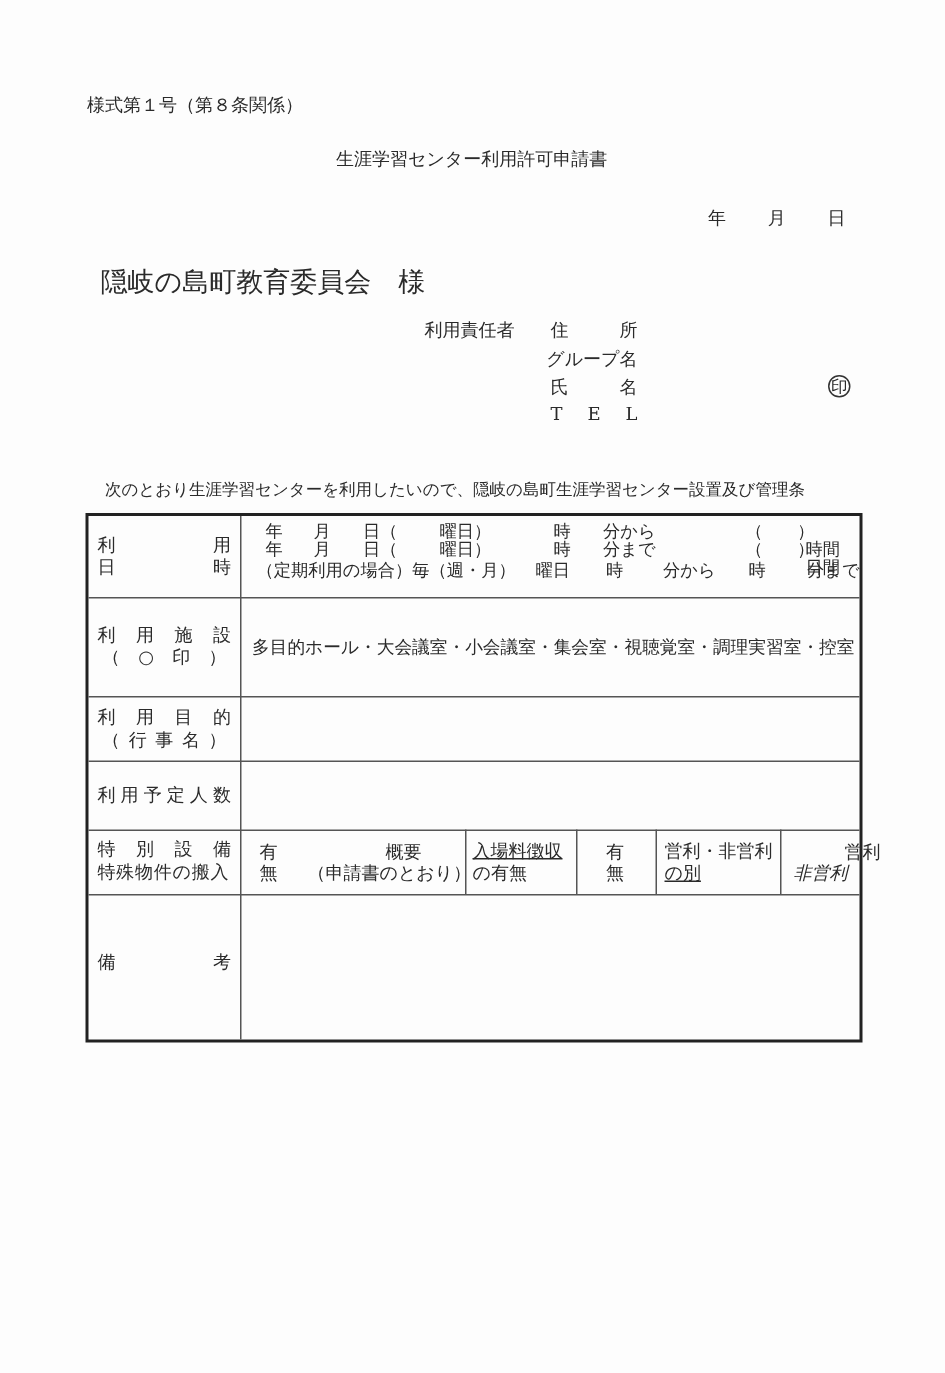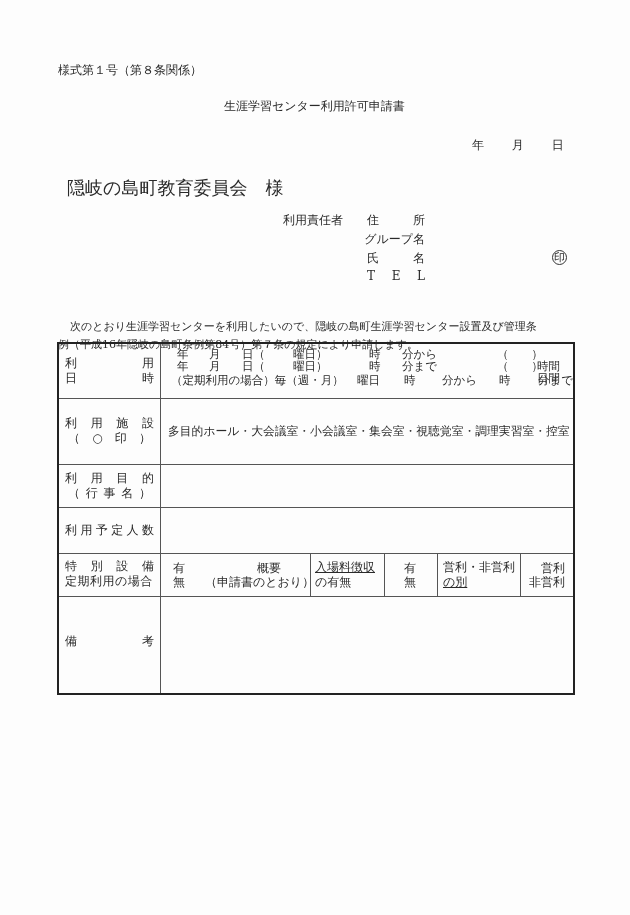--- a/index.html
+++ b/index.html
@@ -91,21 +91,20 @@
 </div>
 <div class="abs app-field" style="top:269px;">
   <span>T</span>
   <span>E</span>
   <span>L</span>
 </div>
 <div class="abs seal-mark">印</div>
 
 <div class="abs intro">
   <p class="p1">次のとおり生涯学習センターを利用したいので、隠岐の島町生涯学習センター設置及び管理条</p>
-  <p>例（平成16年隠岐の島町条例第84号）第７条の規定により申請します。</p>
 </div>
 
 <div class="form-table">
 
   <div class="vline" style="left:101px; top:0; height:349px;"></div>
 
   <div class="hline" style="left:0; width:514px; top:54px;"></div>
   <div class="hline" style="left:0; width:514px; top:120px;"></div>
   <div class="hline" style="left:0; width:514px; top:163px;"></div>
   <div class="hline" style="left:0; width:514px; top:209px;"></div>
@@ -200,21 +199,21 @@
   </div>
   <div class="cell-text" style="left:102px; top:164px; width:412px; height:45px;"></div>
 
   <div class="cell-label" style="top:215px;">
     <div class="justify-row">
       <span>特</span>
       <span>別</span>
       <span>設</span>
       <span>備</span>
     </div>
-    <div style="letter-spacing:0.5px;">定期利用の場合</div>
+    <div style="letter-spacing:0.5px;">特殊物件の搬入</div>
   </div>
 
   <div>
     <span class="cell-text" style="left:114px; top:216px;">有</span>
     <span class="cell-text" style="left:114px; top:230px;">無</span>
     <span class="cell-text" style="left:198px; top:216px;">概要</span>
     <span class="cell-text" style="left:146px; top:230px;font-family:Liberation Mono, monospace;">（申請書のとおり）</span>
   </div>
 
   <span class="cell-text" style="left:256px; top:215px;text-decoration:underline;">入場料徴収</span>
@@ -222,22 +221,22 @@
 
   <div>
     <span class="cell-text" style="left:345px; top:216px;">有</span>
     <span class="cell-text" style="left:345px; top:230px;">無</span>
   </div>
 
   <span class="cell-text" style="left:384px; top:215px;">営利・非営利</span>
   <span class="cell-text" style="left:384px; top:230px;text-decoration:underline;">の別</span>
 
   <div>
-    <span class="cell-text" style="left:482px; top:216px;">営利</span>
-    <span class="cell-text" style="left:470px; top:230px;">非営利</span>
+    <span class="cell-text" style="left:504px; top:216px;">営利</span>
+    <span class="cell-text" style="left:470px; top:230px;font-style:italic;">非営利</span>
   </div>
 
   <div class="cell-label" style="top:290px;">
     <div class="justify-row">
       <span>備</span>
       <span>考</span>
     </div>
   </div>
   <div class="cell-text" style="left:102px; top:253px; width:412px; height:96px;"></div>
 </div>

